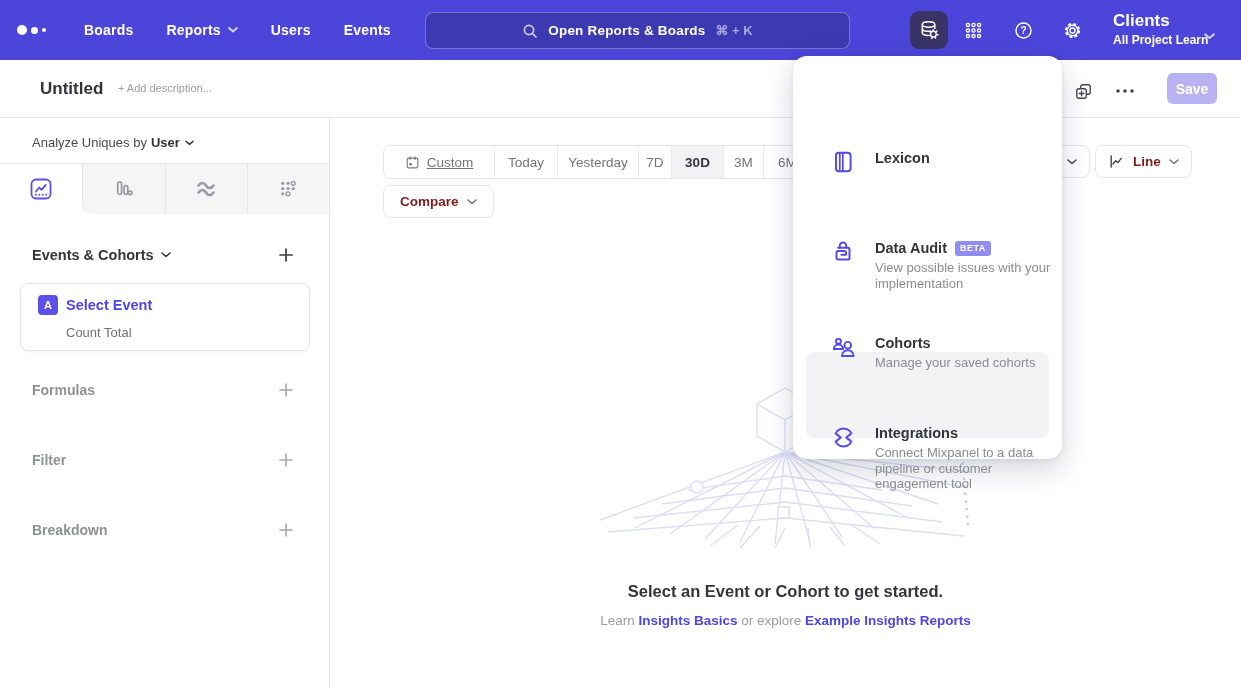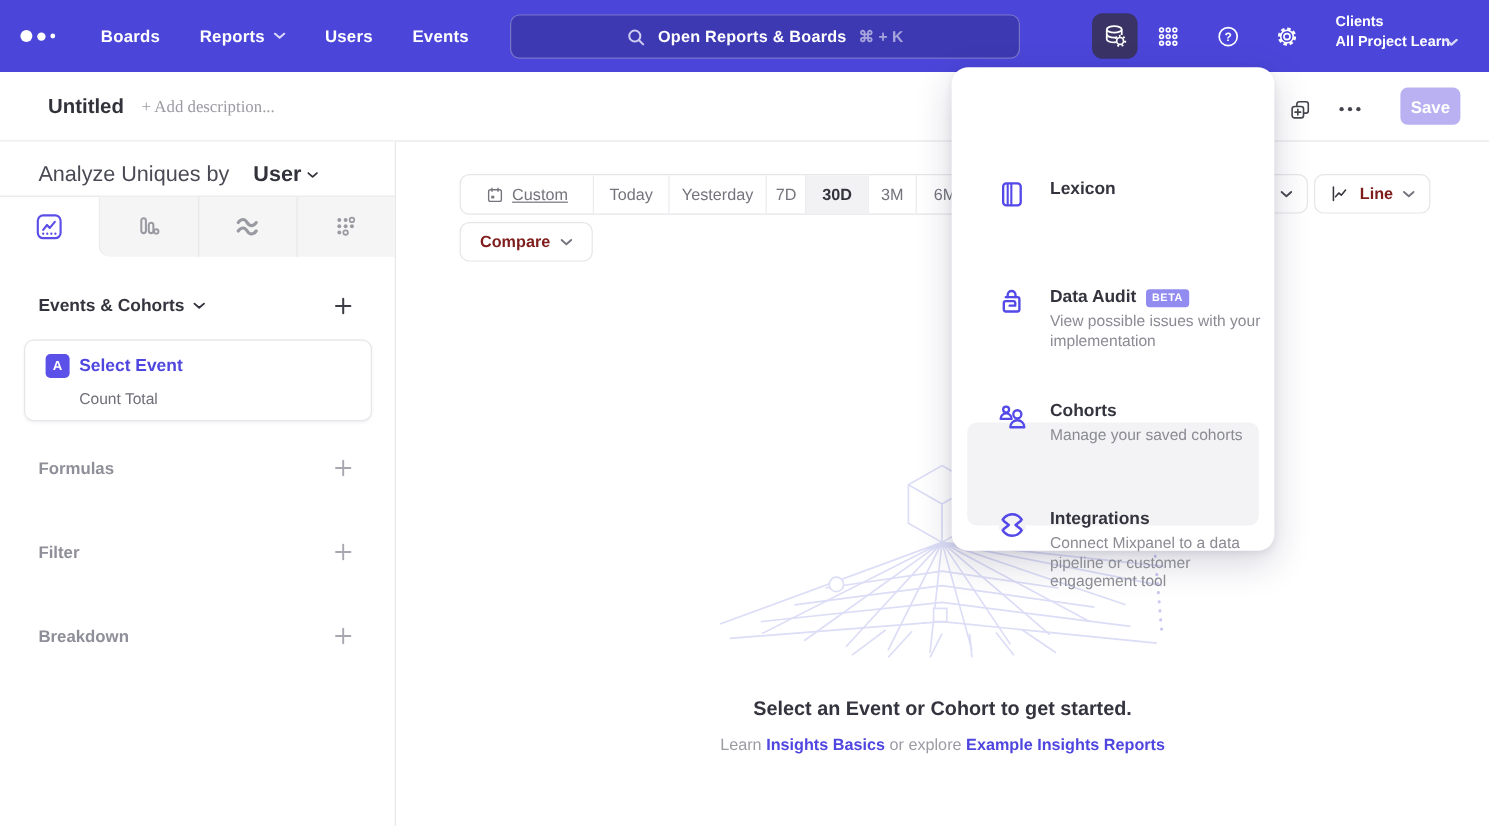--- a/index.html
+++ b/index.html
@@ -16,36 +16,36 @@
   .logo b { display:block; border-radius:50%; background:#fff; }
   .searchbar { position:absolute; left:425px; top:12px; width:425px; height:37px; border-radius:8px;
     background:rgba(0,0,0,0.18); border:1px solid rgba(255,255,255,0.30);
     display:flex; align-items:center; justify-content:center; gap:10px; color:#fff; cursor:text; }
   .searchbar .ph { font-size:13.5px; font-weight:700; letter-spacing:.2px; }
   .searchbar .sc { font-size:13px; color:rgba(255,255,255,0.55); font-weight:600; }
   .topbtn { position:absolute; top:11px; width:38px; height:38px; border-radius:9px;
     display:flex; align-items:center; justify-content:center; color:#fff; cursor:pointer; }
   .topbtn.active { background:#393366; }
   .project { position:absolute; left:1113px; top:11px; color:#fff; cursor:pointer; }
-  .project .p1 { font-size:12px; font-weight:700; }
+  .project .p1 { font-size:17px; font-weight:700; }
   .project .p2 { font-size:12px; font-weight:700; margin-top:2px; }
   .project-chev { position:absolute; left:1204px; top:26px; color:#d9d7f6; }
 
   
   .rheader { position:absolute; left:0; top:60px; width:1241px; height:58px; background:#fff; border-bottom:1px solid #e7e7ea; }
   .rtitle { position:absolute; left:40px; top:19px; font-size:17px; font-weight:700; color:#32323b; }
-  .rdesc { position:absolute; left:118px; top:22px; font-size:14px; color:#9b9ba3; cursor:text;font-family:Liberation Serif, serif; }
+  .rdesc { position:absolute; left:118px; top:22px; font-size:11px; color:#9b9ba3; cursor:text; }
   .hicon { position:absolute; top:19px; color:#45454e; cursor:pointer; width:24px; height:24px;
     display:flex; align-items:center; justify-content:center; }
   .savebtn { position:absolute; left:1167px; top:13px; width:50px; height:31px; border:none; border-radius:6px;
     background:#b9b1f2; color:#fff; font-size:14px; font-weight:700; font-family:inherit; cursor:pointer; }
 
   
   .sidebar { position:absolute; left:0; top:118px; width:330px; height:570px; background:#fff; border-right:1px solid #e7e7ea; }
-  .analyze { position:absolute; left:32px; top:17px; font-size:18px; color:#4a4a54; display:flex; align-items:center; gap:20px; }
+  .analyze { position:absolute; left:32px; top:17px; font-size:13px; color:#4a4a54; display:flex; align-items:center; gap:4px; }
   .analyze .val { color:#32323b; font-weight:700; cursor:pointer; display:flex; align-items:center; gap:5px; }
   .tabbar { position:absolute; left:0; top:45px; width:329px; height:50px; border-top:1px solid #e7e7ea; display:flex; }
   .tabcell { width:82.25px; height:50px; display:flex; align-items:center; justify-content:center; cursor:pointer; }
   .tabcell.grey { background:#f5f5f6; border-left:1px solid #e7e7ea; }
   .tabcell.first-grey { border-bottom-left-radius:10px; }
   .evheader { position:absolute; left:32px; top:129px; font-size:14.5px; font-weight:700; color:#34343e; display:flex; align-items:center; gap:7px; cursor:pointer; }
   .plusbtn { position:absolute; width:16px; height:16px; color:#3c3c46; cursor:pointer; }
   .plusbtn.light { color:#a7a7af; }
   .evcard { position:absolute; left:20px; top:165px; width:290px; height:68px; background:#fff; border:1px solid #e6e6ea;
     border-radius:8px; box-shadow:0 1px 3px rgba(20,20,40,0.05); cursor:pointer; }

